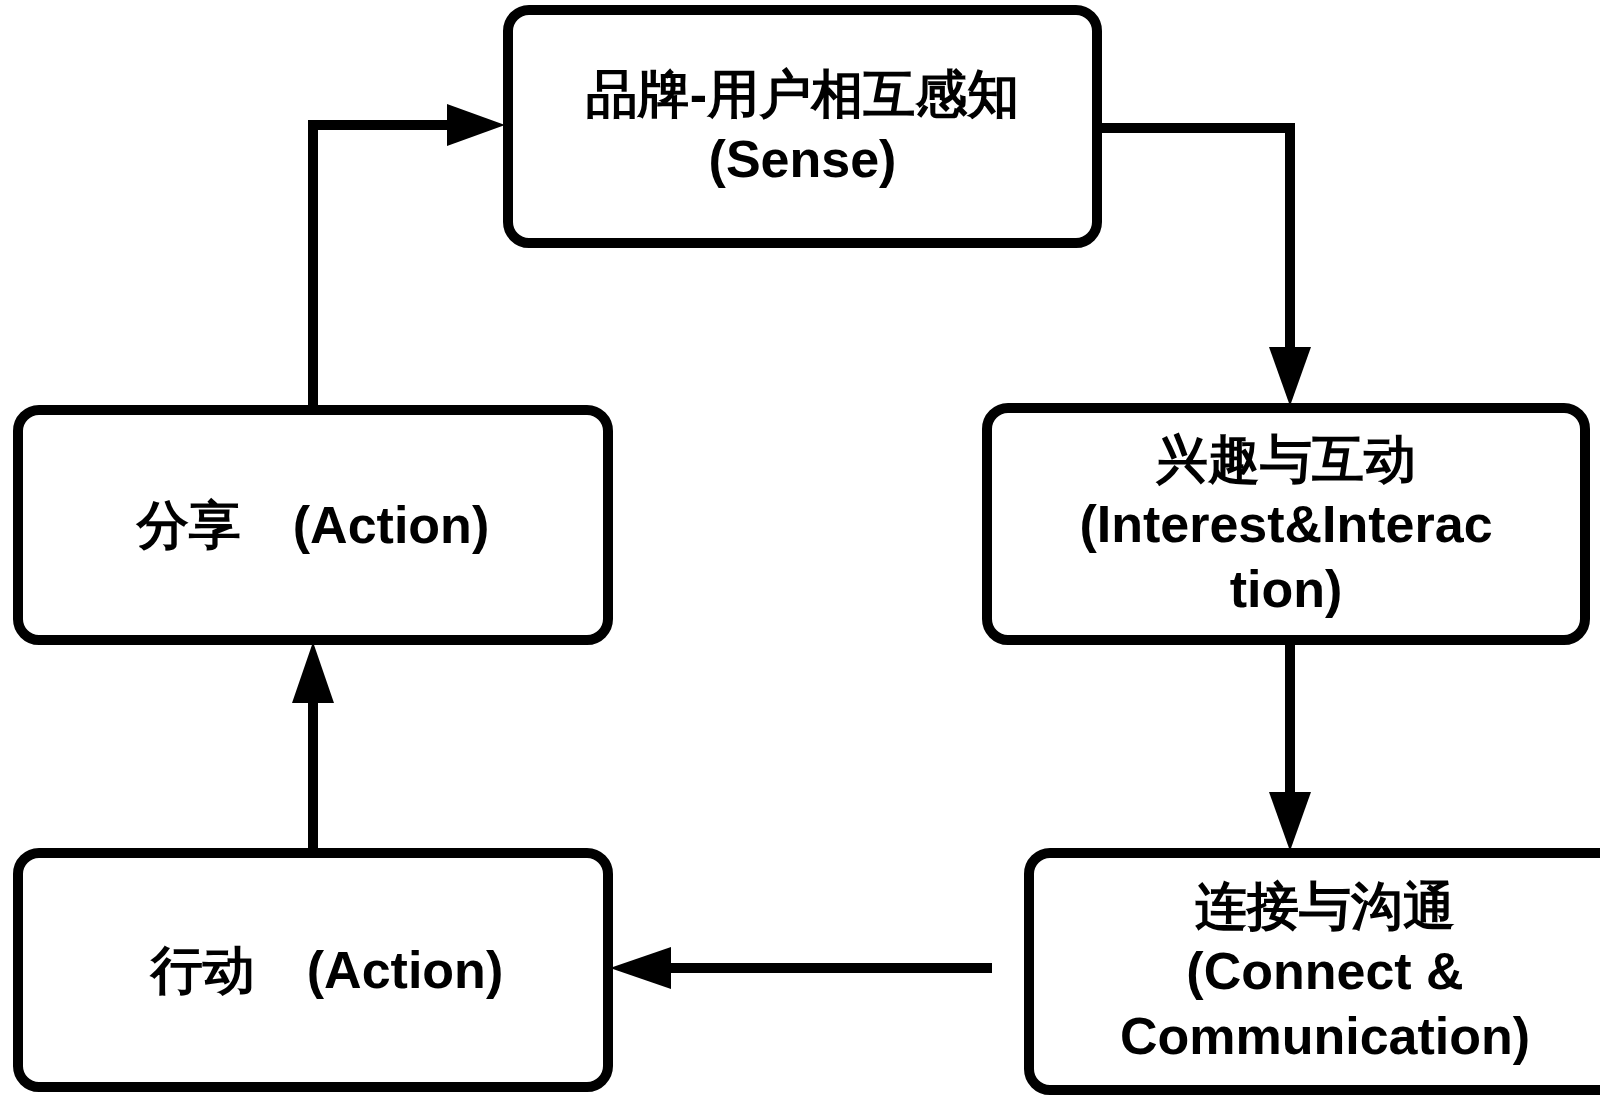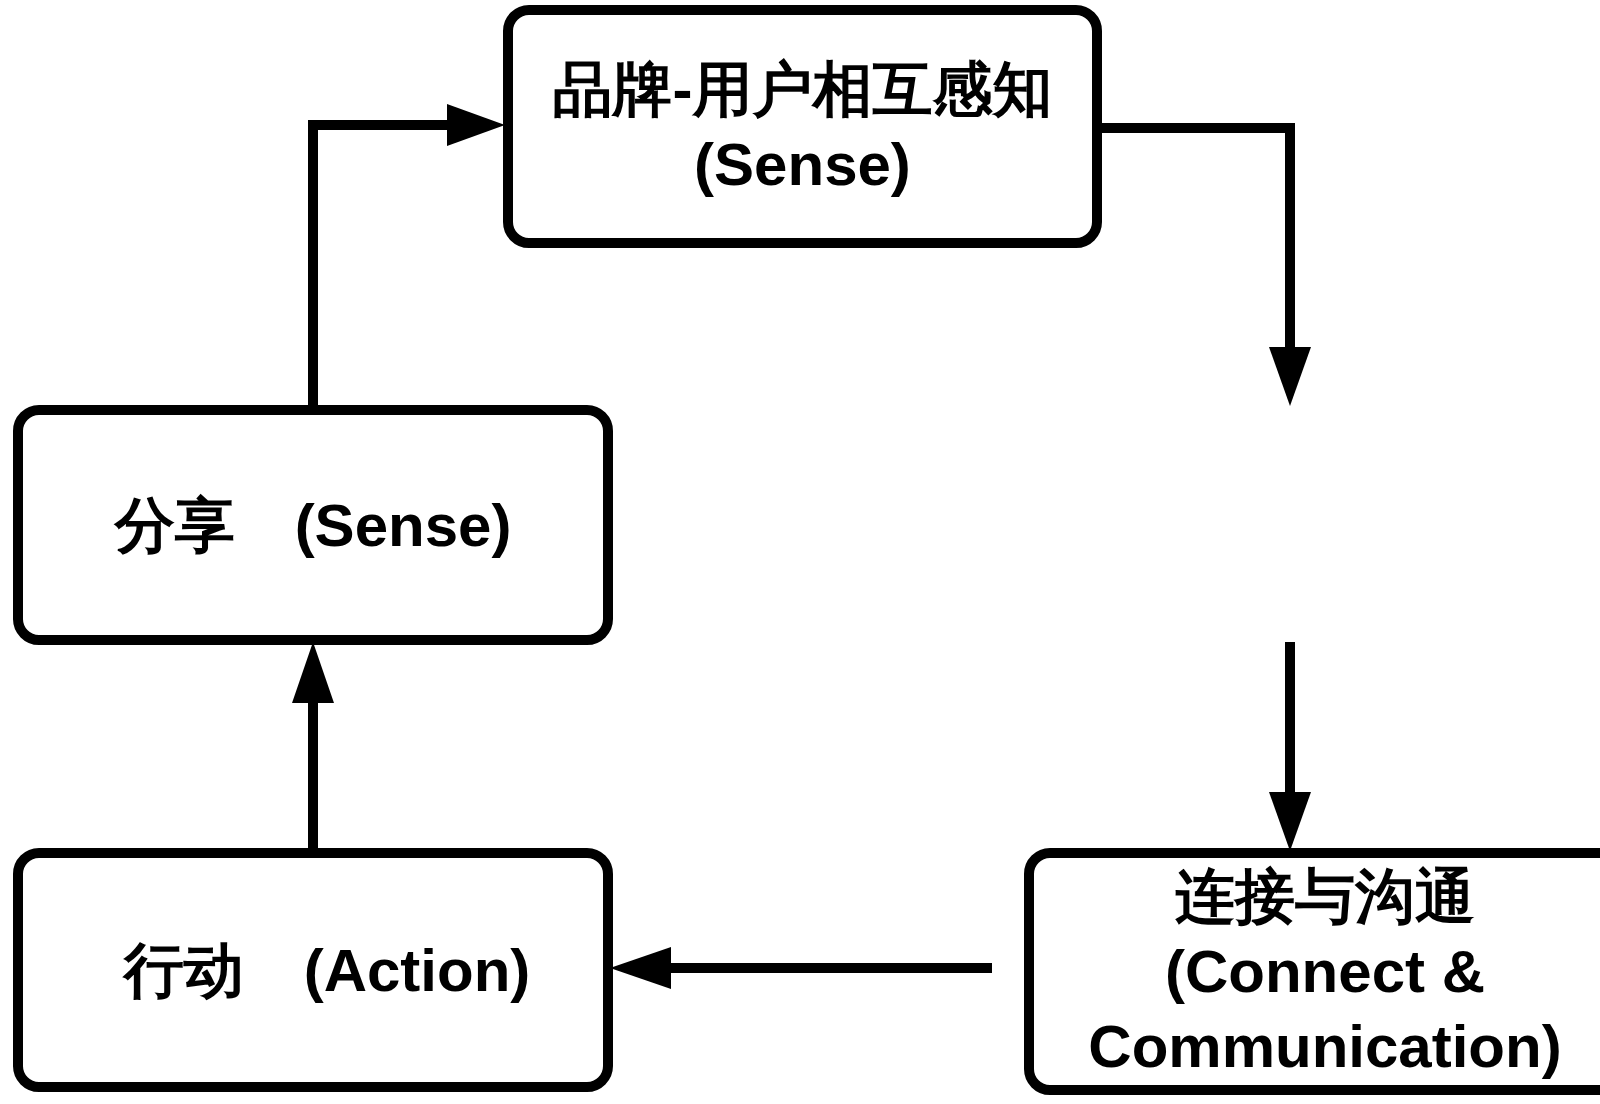--- a/index.html
+++ b/index.html
@@ -23,21 +23,21 @@
     border: 10px solid #000000;
     border-radius: 26px;
     display: flex;
     align-items: center;
     justify-content: center;
     text-align: center;
   }
   .node-label {
     display: block;
     white-space: pre-line;
-    font-size: 60px;
+    font-size: 52px;
     line-height: 1.25;
     font-weight: bold;
     color: #000000;
     letter-spacing: 0px;
     padding: 0 8px;
   }
 </style>
 </head>
 <body>
 
@@ -69,28 +69,33 @@
       <path d="M 313 852 L 313 700" fill="none" stroke="#000000" stroke-width="10"></path>
       <path d="M 292 703 L 334 703 L 313 642 Z" fill="#000000" stroke="none"></path>
     </g>
   </svg>
 
   <div class="node" style="left:503px; top:5px; width:599px; height:243px;">
     <span class="node-label">品牌-用户相互感知
 (Sense)</span>
   </div>
 
+  <div class="node" style="left:982px; top:403px; width:608px; height:242px;">
+    <span class="node-label">兴趣与互动
+(Interest&amp;Interac
+tion)</span>
+  </div>
 
   <div class="node" style="left:988px; top:848px; width:602px; height:247px;margin-left:36px;">
     <span class="node-label">连接与沟通
 (Connect &amp;
 Communication)</span>
   </div>
 
   <div class="node" style="left:13px; top:848px; width:600px; height:244px;padding-left:28px;">
     <span class="node-label">行动　(Action)</span>
   </div>
 
   <div class="node" style="left:13px; top:405px; width:600px; height:240px;">
-    <span class="node-label">分享　(Sense)</span>
+    <span class="node-label">分享　(Action)</span>
   </div>
 
 </div>
 
 </body></html>

